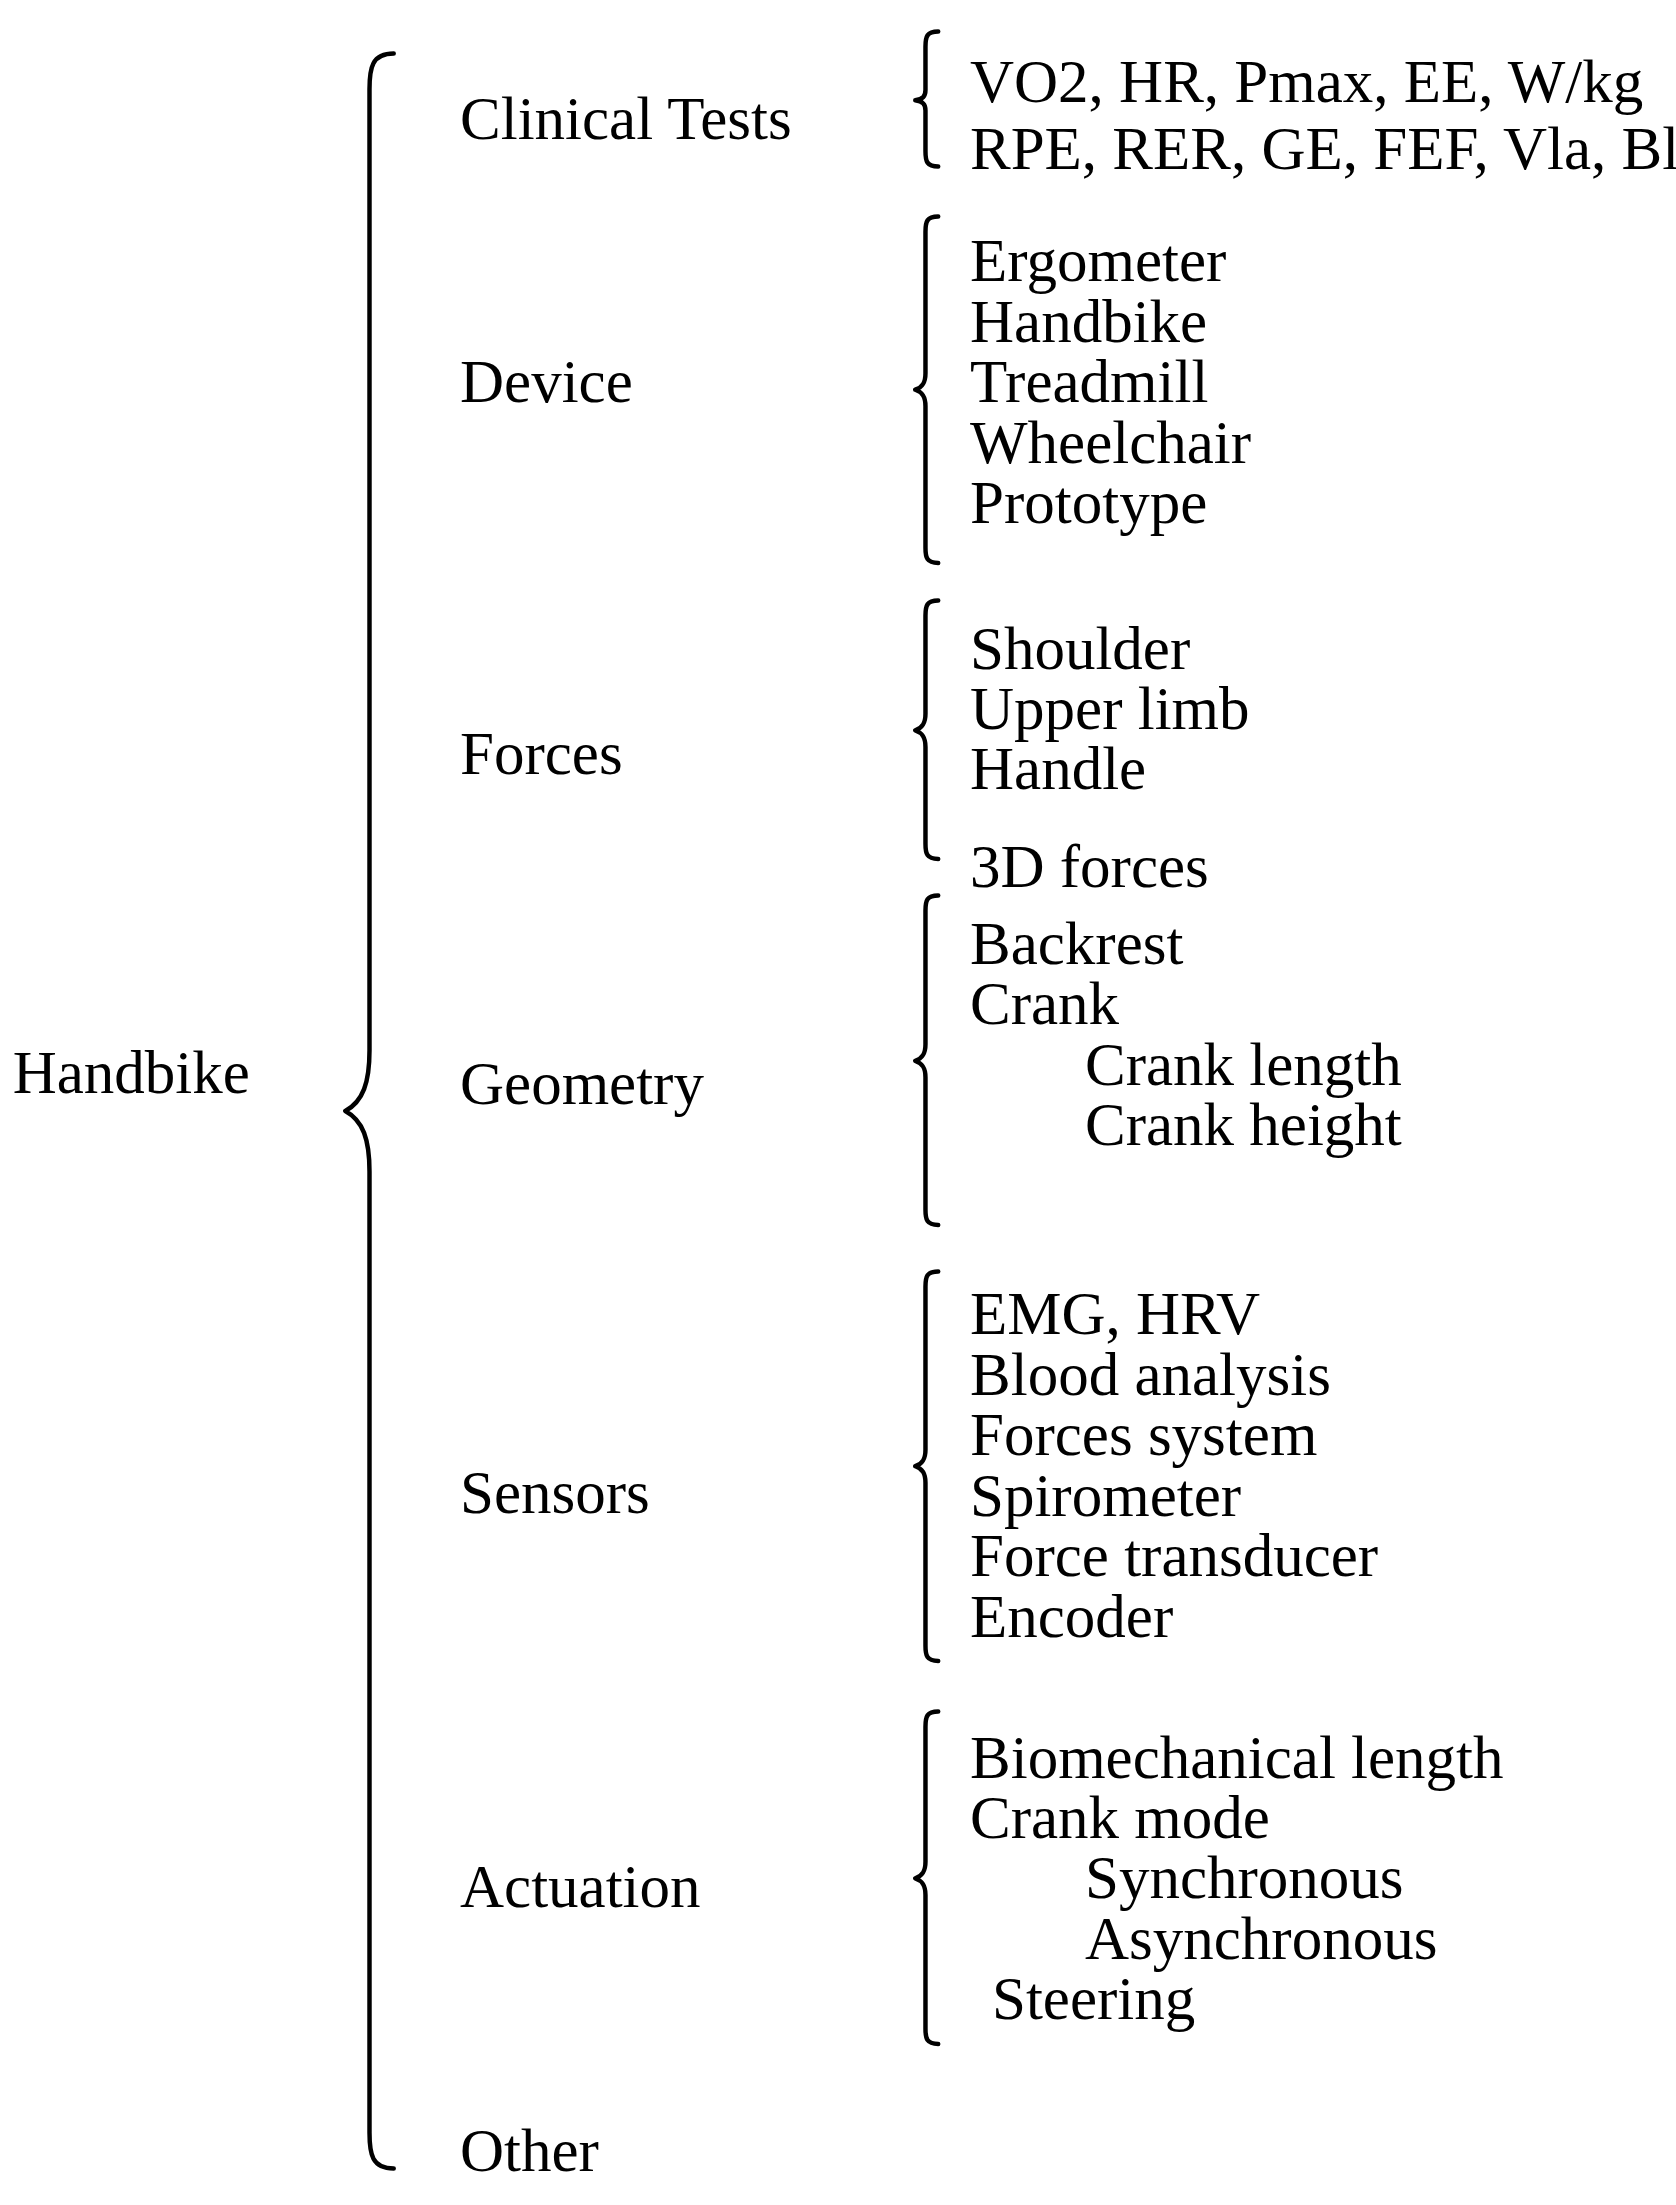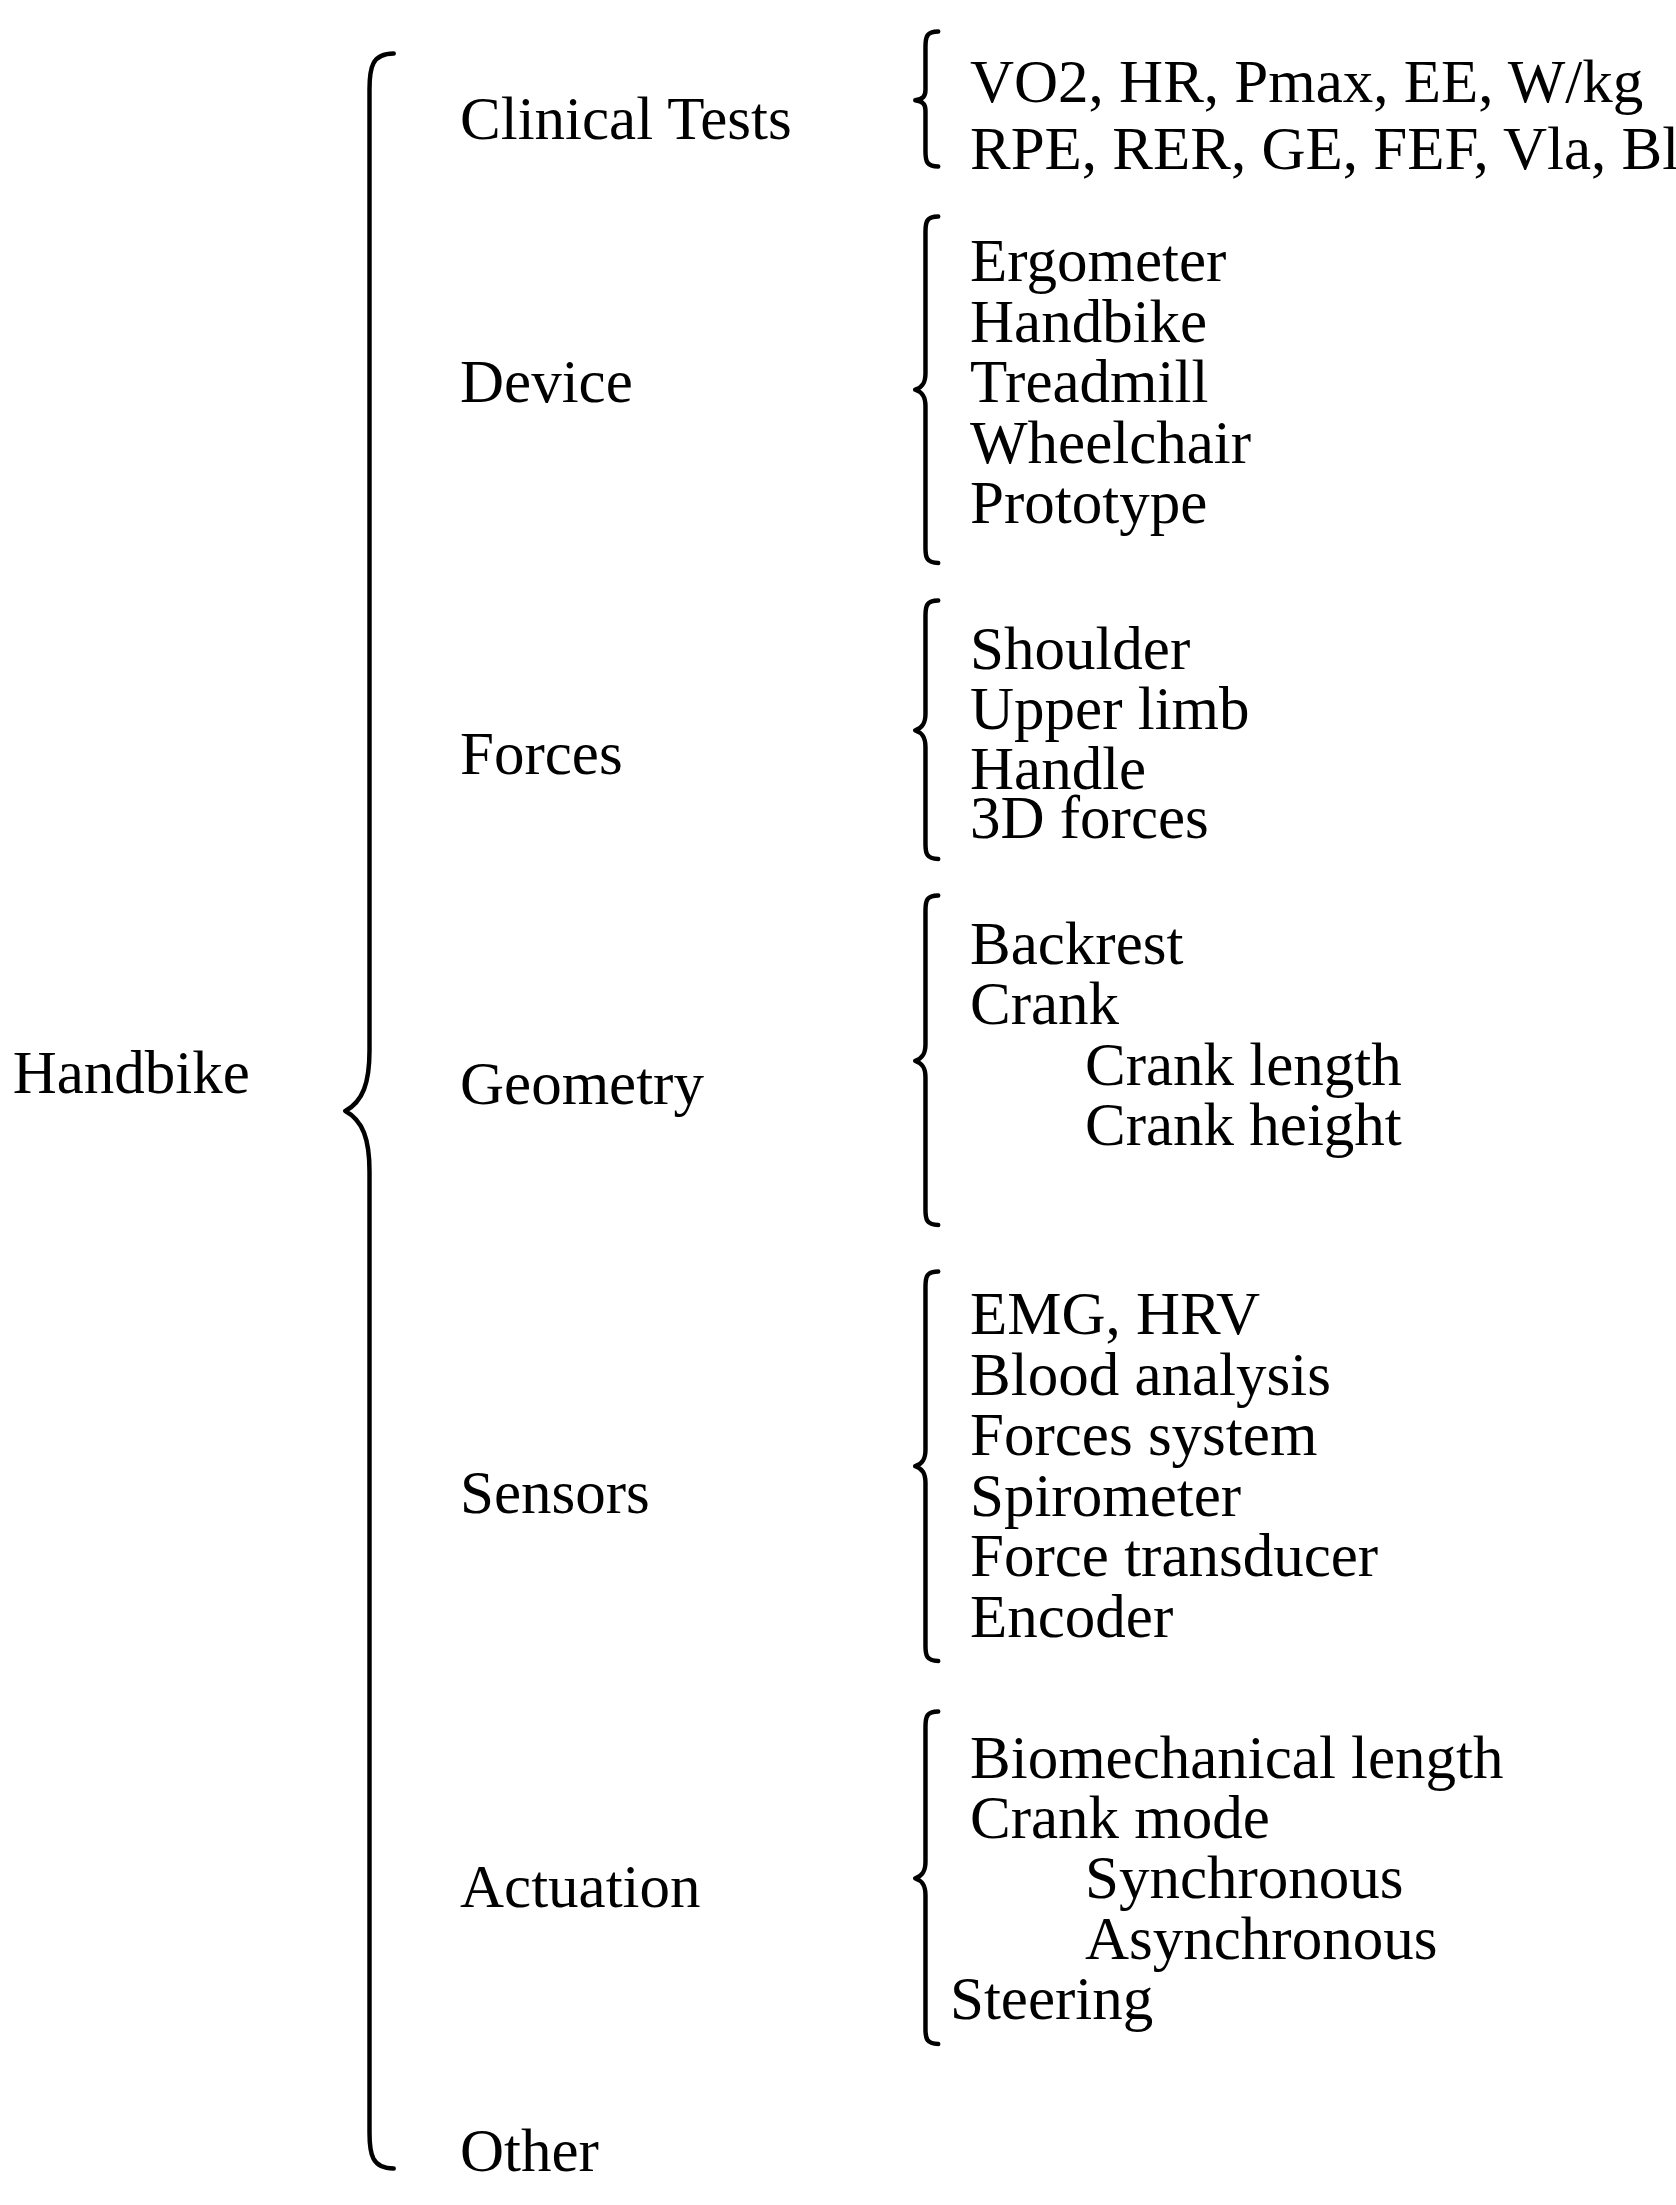--- a/index.html
+++ b/index.html
@@ -112,21 +112,21 @@
              L 18 182
              C 18 196, 14 204, 2 208
              C 14 212, 18 220, 18 234
              L 18 386
              C 18 402, 20 410, 38 410"></path>
   </svg>
 
   <div class="txt leaf-label" style="left:970px; top:618px;">Shoulder</div>
   <div class="txt leaf-label" style="left:970px; top:678px;">Upper limb</div>
   <div class="txt leaf-label" style="left:970px; top:738px;">Handle</div>
-  <div class="txt leaf-label" style="left:970px; top:787px;">3D forces</div>
+  <div class="txt leaf-label" style="left:970px; top:836px;">3D forces</div>
 
   <div class="txt cat-label" style="left:460px; top:1053px;">Geometry</div>
 
   <svg class="brace brace-small" style="left:914px; top:893px; width:25.5px; height:337px;" viewBox="0 0 40 530" preserveAspectRatio="none">
     <path d="M 38 4
              C 20 4, 18 12, 18 28
              L 18 238
              C 18 252, 14 260, 2 264
              C 14 268, 18 276, 18 290
              L 18 498
@@ -166,18 +166,18 @@
              C 18 254, 14 262, 2 266
              C 14 270, 18 278, 18 292
              L 18 502
              C 18 518, 20 526, 38 526"></path>
   </svg>
 
   <div class="txt leaf-label" style="left:970px; top:1727px;">Biomechanical length</div>
   <div class="txt leaf-label" style="left:970px; top:1787px;">Crank mode</div>
   <div class="txt leaf-sub" style="left:1085px; top:1847px;">Synchronous</div>
   <div class="txt leaf-sub" style="left:1085px; top:1908px;">Asynchronous</div>
-  <div class="txt leaf-label" style="left:950px; top:1968px;">Steering</div>
+  <div class="txt leaf-label" style="left:992px; top:1968px;">Steering</div>
 
   <div class="txt cat-label" style="left:460px; top:2120px;">Other</div>
 
 </div>
 
 
 </body></html>

